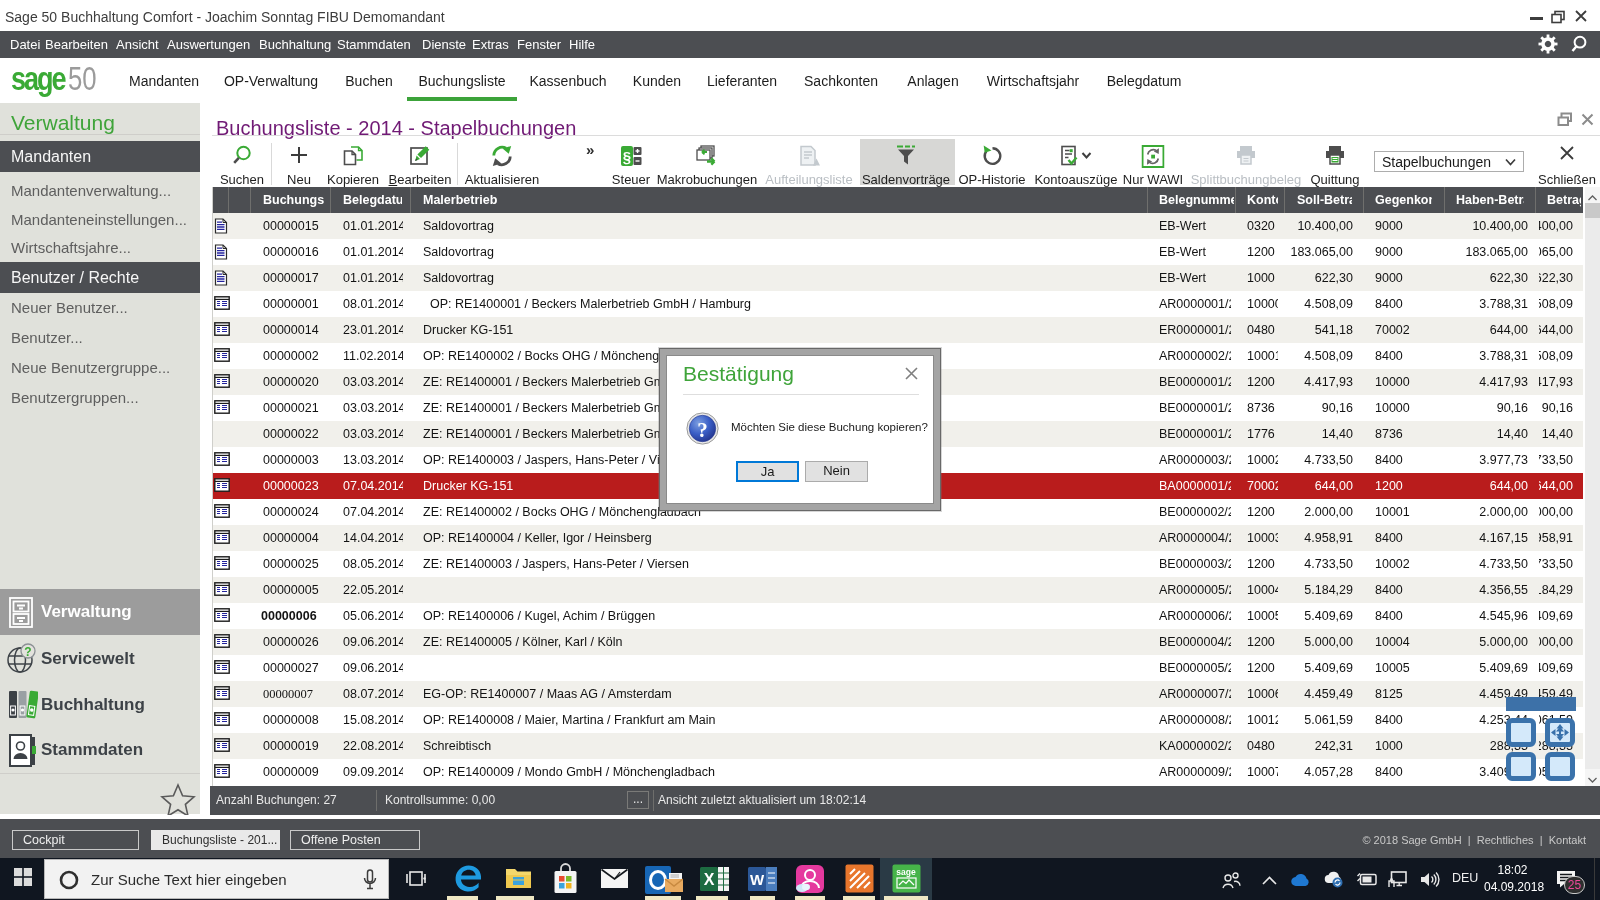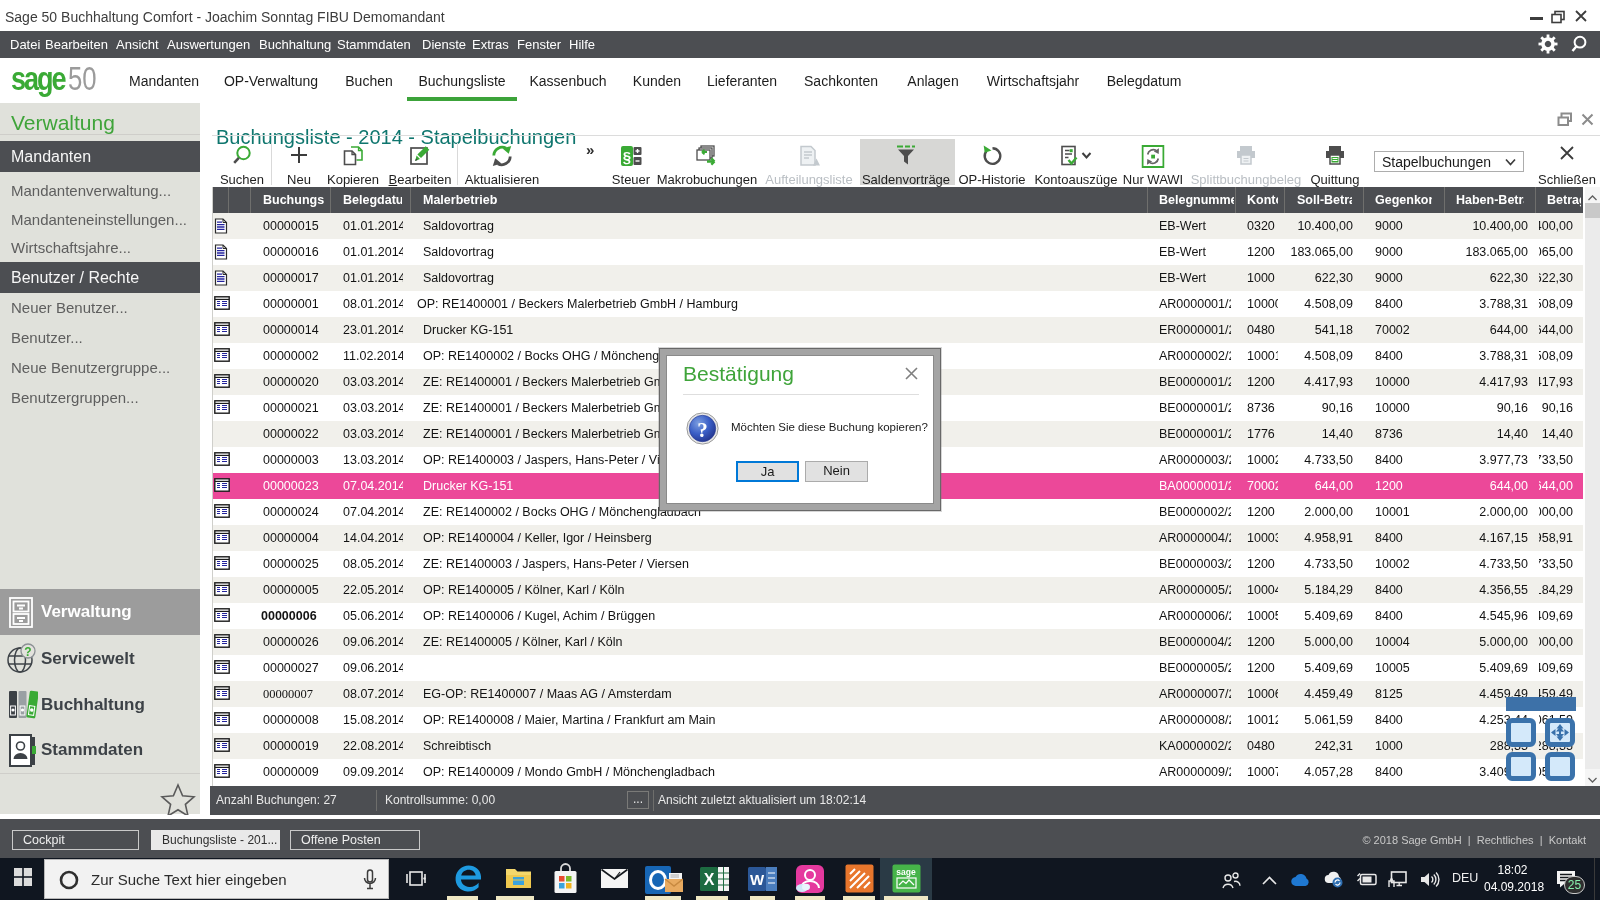--- a/index.html
+++ b/index.html
@@ -18,34 +18,34 @@
 
 #sidebar{left:0;top:103px;width:200px;height:711px;background:#e0e1db;}
 #sbtitle{left:11px;top:8px;font-size:21px;color:#3fa43a;}
 .sbdark{position:absolute;left:0;width:200px;height:31px;background:#4c4e52;color:#f6f6f6;font-size:16px;line-height:31px;padding-left:11px;}
 .sbitem{position:absolute;left:11px;font-size:15px;color:#5e5e5e;}
 .sbnav{position:absolute;left:0;width:200px;height:46px;}
 .sbnav .lbl{position:absolute;left:41px;top:13px;font-size:17px;font-weight:bold;color:#3d4247;}
 .sbdiv{position:absolute;left:0;width:200px;height:1px;background:#cfceca;}
 
 #content{left:212px;top:103px;width:1388px;height:712px;background:#fff;}
-#ctitle{left:4px;top:23px;font-size:20px;color:#0f766e;}
+#ctitle{left:4px;top:14px;font-size:20px;color:#701a75;}
 #cdiv{left:0;top:32px;width:1388px;height:1px;background:#dcdcdc;}
 .tbtn{position:absolute;text-align:center;font-size:13px;color:#1f1f1f;}
 .tbtn .ic{position:absolute;left:50%;transform:translateX(-50%);top:0;}
 .tbtn .tl{position:absolute;top:27px;left:50%;transform:translateX(-50%);white-space:nowrap;}
 .tsep{position:absolute;top:40px;width:1px;height:42px;background:#d9d9d9;}
 .disab{color:#b9bec3;}
 #thead{position:absolute;left:0;top:0;width:1371px;height:26px;background:#4c4e52;}
 .th{position:absolute;top:0;height:26px;color:#fff;font-weight:bold;font-size:12.5px;line-height:26px;overflow:hidden;white-space:nowrap;}
 .thsep{position:absolute;top:0;width:1px;height:26px;background:#6f6f6d;}
 .row{position:absolute;left:0;width:1371px;height:26px;font-size:12.5px;color:#131313;}
 .row.odd{background:#f1f0eb;}
 .row.even{background:#ffffff;}
-.row.sel{background:#ec4899;color:#fff;}
+.row.sel{background:#b91c1c;color:#fff;}
 .cell{position:absolute;top:0;height:26px;line-height:26px;white-space:nowrap;overflow:hidden;}
 .num{text-align:right;}
 .num span{position:absolute;right:0;top:0;}
 .cell.num{}
 
 #tblwrap{border-left:1px solid #cfcfcb;}
 #vscroll{left:1585px;top:187px;width:15px;height:599px;background:#ebebeb;}
 
 #statusbar{left:210px;top:786px;width:1390px;height:29px;background:#4c4e52;color:#e9e9e9;font-size:12px;}
 .stsep{position:absolute;top:4px;width:1px;height:21px;background:#6e6e6c;}
@@ -446,21 +446,21 @@
         </div>
       </div>
 <div class="row even" style="top:104px">
         <div class="cell" style="left:1px;width:16px;top:5px;height:16px;line-height:0;"><svg width="16" height="14" viewBox="0 0 16 14">
             <rect x="0.8" y="0.8" width="14.4" height="12.4" fill="#fff" stroke="#1c1c1c" stroke-width="1.4"></rect>
             <path d="M1 3.4 H15" stroke="#1c1c1c" stroke-width="1.2"></path>
             <path d="M3 5.5 H6 M3 7.5 H6 M3 9.5 H6 M8 5.5 H13 M8 7.5 H13 M8 9.5 H13" stroke="#23239d" stroke-width="1.2"></path>
           </svg></div>
         <div class="cell" style="left:50px;width:66px;">00000001</div>
         <div class="cell" style="left:130px;width:60px;">08.01.2014</div>
-        <div class="cell" style="left:204px;width:723px;">OP: RE1400001 / Beckers Malerbetrieb GmbH / Hamburg</div>
+        <div class="cell" style="left:217px;width:723px;">OP: RE1400001 / Beckers Malerbetrieb GmbH / Hamburg</div>
         <div class="cell" style="left:946px;width:72px;">AR0000001/2014</div>
         <div class="cell" style="left:1034px;width:31px;">10000</div>
         <div class="cell num" style="left:1078px;width:62px;">
           <span>4.508,09</span>
         </div>
         <div class="cell" style="left:1162px;width:69px;">8400</div>
         <div class="cell num" style="left:1235px;width:80px;">
           <span>3.788,31</span>
         </div>
         <div class="cell num" style="left:1326px;width:34px;">
@@ -683,21 +683,20 @@
         </div>
       </div>
 <div class="row odd" style="top:390px">
         <div class="cell" style="left:1px;width:16px;top:5px;height:16px;line-height:0;"><svg width="16" height="14" viewBox="0 0 16 14">
             <rect x="0.8" y="0.8" width="14.4" height="12.4" fill="#fff" stroke="#1c1c1c" stroke-width="1.4"></rect>
             <path d="M1 3.4 H15" stroke="#1c1c1c" stroke-width="1.2"></path>
             <path d="M3 5.5 H6 M3 7.5 H6 M3 9.5 H6 M8 5.5 H13 M8 7.5 H13 M8 9.5 H13" stroke="#23239d" stroke-width="1.2"></path>
           </svg></div>
         <div class="cell" style="left:50px;width:66px;">00000005</div>
         <div class="cell" style="left:130px;width:60px;">22.05.2014</div>
-        <div class="cell" style="left:210px;width:723px;">OP: RE1400005 / Kölner, Karl / Köln</div>
         <div class="cell" style="left:946px;width:72px;">AR0000005/2014</div>
         <div class="cell" style="left:1034px;width:31px;">10004</div>
         <div class="cell num" style="left:1078px;width:62px;">
           <span>5.184,29</span>
         </div>
         <div class="cell" style="left:1162px;width:69px;">8400</div>
         <div class="cell num" style="left:1235px;width:80px;">
           <span>4.356,55</span>
         </div>
         <div class="cell num" style="left:1326px;width:34px;">
@@ -1024,21 +1023,21 @@
           <path d="M13.8 3.5 a7 7 0 0 1 0 10"></path>
           <path d="M16.1 1.5 a10 10 0 0 1 0 14"></path>
         </g>
       </svg>
 <span class="abs" style="left:1452px;top:13px;font-size:12.5px;color:#f0f0f0;">DEU</span>
 <div id="clock">18:02<br>04.09.2018</div>
 <svg class="abs" style="left:1556px;top:12px" width="20" height="18" viewBox="0 0 20 18">
         <path d="M1 1 H19 V14 H8 L4 17.5 V14 H1 Z" fill="#f4f4f4"></path>
         <path d="M4 4.5 H16 M4 7.5 H16 M4 10.5 H12" stroke="#14181d" stroke-width="1.4"></path>
       </svg>
-<div class="abs" style="left:1564px;top:18px;width:21px;height:18px;background:#2e2e2e;border:1px solid #c9c9c9;border-radius:10px;color:#86efac;font-size:12px;text-align:center;line-height:16px;">25</div>
+<div class="abs" style="left:1564px;top:18px;width:21px;height:18px;background:#2e2e2e;border:1px solid #c9c9c9;border-radius:10px;color:#ec4899;font-size:12px;text-align:center;line-height:16px;">25</div>
 <div class="abs" style="left:1594px;top:0;width:1px;height:42px;background:#3a3a3a;"></div>
     </div>
 
   <div class="abs" id="dlg">
     <div id="dlginner">
       <div id="dlgtitle">Bestätigung</div>
       <svg id="dlgx" width="15" height="15" viewBox="0 0 15 15">
           <path d="M2 2 L13 13 M13 2 L2 13" stroke="#7f7f7f" stroke-width="1.6" fill="none"></path>
         </svg>
       <div id="dlghr"></div>

